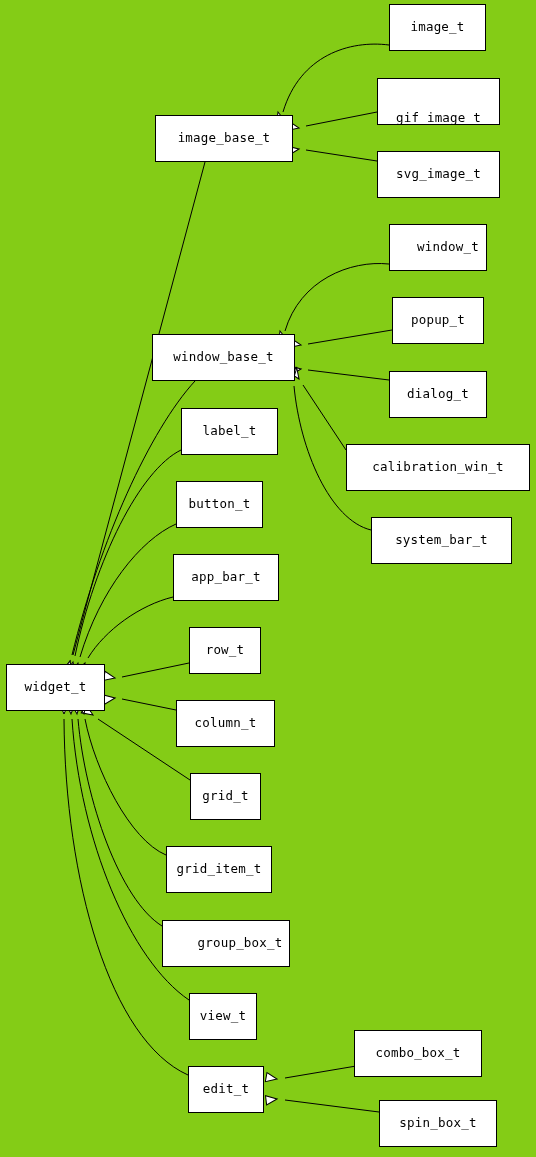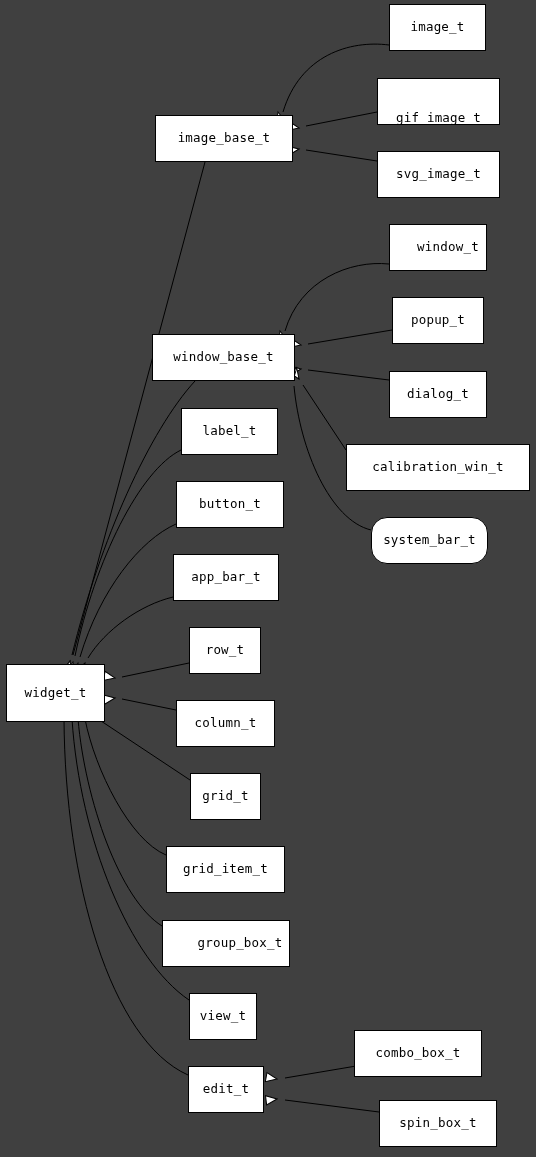--- a/index.html
+++ b/index.html
@@ -5,21 +5,21 @@
 <style>
   html, body {
     margin: 0;
     padding: 0;
     background: #ffffff;
   }
   #diagram-root {
     position: relative;
     width: 536px;
     height: 1157px;
-    background: #404040;
+    background: #84cc16;
     font-family: "DejaVu Sans Mono", "Liberation Mono", monospace;
     overflow: hidden;
   }
   #edge-layer {
     position: absolute;
     left: 0;
     top: 0;
     width: 536px;
     height: 1157px;
     pointer-events: none;
@@ -160,45 +160,45 @@
       </div>
       <div class="node" style="left: 389px; top: 371px; width: 98px; height: 47px; border-color: rgb(0, 0, 0); background: rgb(255, 255, 255);">
         <span class="node-label">dialog_t</span>
       </div>
       <div class="node" style="left: 152px; top: 334px; width: 143px; height: 47px; border-color: rgb(0, 0, 0); background: rgb(255, 255, 255); text-align: right;">
         <span class="node-label">window_base_t</span>
       </div>
       <div class="node" style="left: 346px; top: 444px; width: 184px; height: 47px; border-color: rgb(0, 0, 0); background: rgb(255, 255, 255);">
         <span class="node-label">calibration_win_t</span>
       </div>
-      <div class="node" style="left: 371px; top: 517px; width: 117px; height: 47px; border-color: rgb(0, 0, 0); background: rgb(255, 255, 255); border-radius: 16px;">
+      <div class="node" style="left: 371px; top: 517px; width: 141px; height: 47px; border-color: rgb(0, 0, 0); background: rgb(255, 255, 255);">
         <span class="node-label">system_bar_t</span>
       </div>
       <div class="node" style="left: 181px; top: 408px; width: 97px; height: 47px; border-color: rgb(0, 0, 0); background: rgb(255, 255, 255);">
         <span class="node-label">label_t</span>
       </div>
-      <div class="node" style="left: 176px; top: 481px; width: 108px; height: 47px; border-color: rgb(0, 0, 0); background: rgb(255, 255, 255);">
+      <div class="node" style="left: 176px; top: 481px; width: 87px; height: 47px; border-color: rgb(0, 0, 0); background: rgb(255, 255, 255);">
         <span class="node-label">button_t</span>
       </div>
       <div class="node" style="left: 173px; top: 554px; width: 106px; height: 47px; border-color: rgb(0, 0, 0); background: rgb(255, 255, 255);">
         <span class="node-label">app_bar_t</span>
       </div>
       <div class="node" style="left: 189px; top: 627px; width: 72px; height: 47px; border-color: rgb(0, 0, 0); background: rgb(255, 255, 255);">
         <span class="node-label">row_t</span>
       </div>
-      <div class="node" style="left: 6px; top: 664px; width: 99px; height: 58px; border-color: rgb(0, 0, 0); background: rgb(255, 255, 255);">
+      <div class="node" style="left: 6px; top: 664px; width: 99px; height: 47px; border-color: rgb(0, 0, 0); background: rgb(255, 255, 255);">
         <span class="node-label">widget_t</span>
       </div>
       <div class="node" style="left: 176px; top: 700px; width: 99px; height: 47px; border-color: rgb(0, 0, 0); background: rgb(255, 255, 255);">
         <span class="node-label">column_t</span>
       </div>
       <div class="node" style="left: 190px; top: 773px; width: 71px; height: 47px; border-color: rgb(0, 0, 0); background: rgb(255, 255, 255);">
         <span class="node-label">grid_t</span>
       </div>
-      <div class="node" style="left: 166px; top: 846px; width: 119px; height: 47px; border-color: rgb(0, 0, 0); background: rgb(255, 255, 255);">
+      <div class="node" style="left: 166px; top: 846px; width: 106px; height: 47px; border-color: rgb(0, 0, 0); background: rgb(255, 255, 255);">
         <span class="node-label">grid_item_t</span>
       </div>
       <div class="node" style="left: 162px; top: 920px; width: 128px; height: 47px; border-color: rgb(0, 0, 0); background: rgb(255, 255, 255); padding-left: 28px;">
         <span class="node-label">group_box_t</span>
       </div>
       <div class="node" style="left: 189px; top: 993px; width: 68px; height: 47px; border-color: rgb(0, 0, 0); background: rgb(255, 255, 255);">
         <span class="node-label">view_t</span>
       </div>
       <div class="node" style="left: 188px; top: 1066px; width: 76px; height: 47px; border-color: rgb(0, 0, 0); background: rgb(255, 255, 255);">
         <span class="node-label">edit_t</span>

